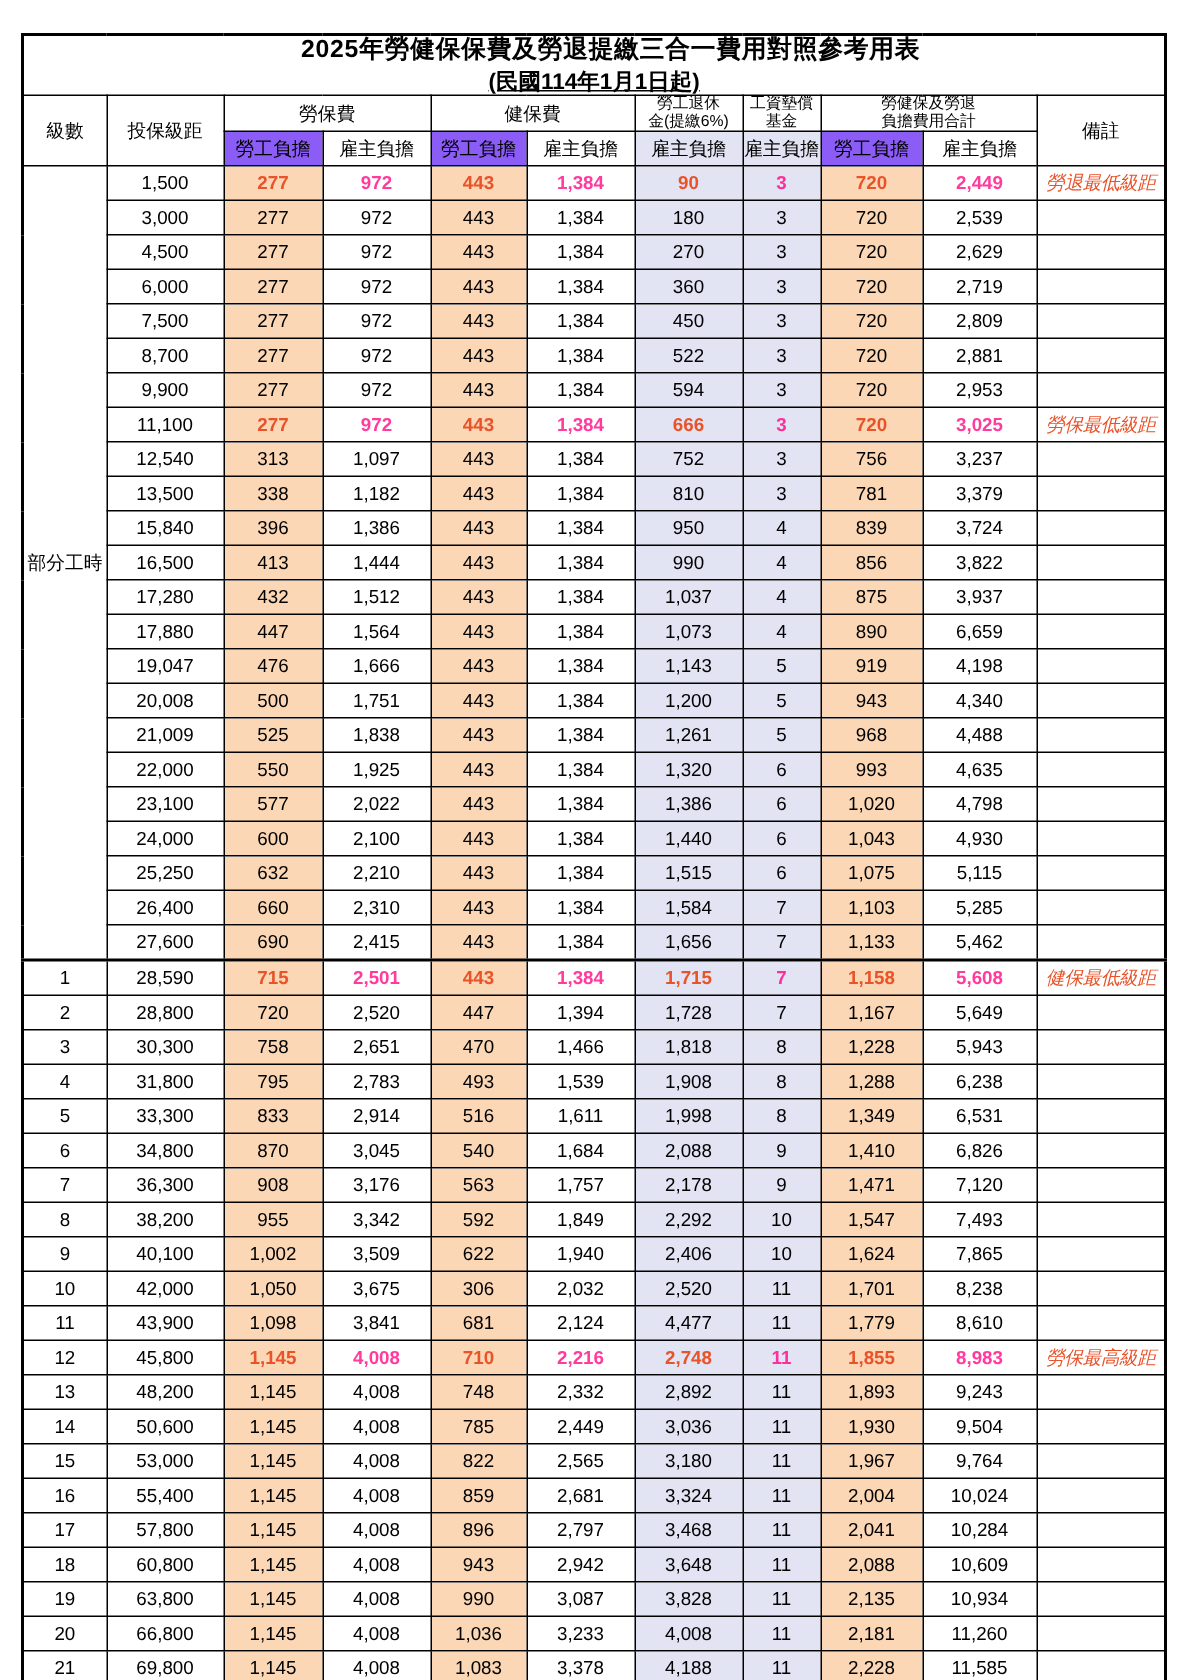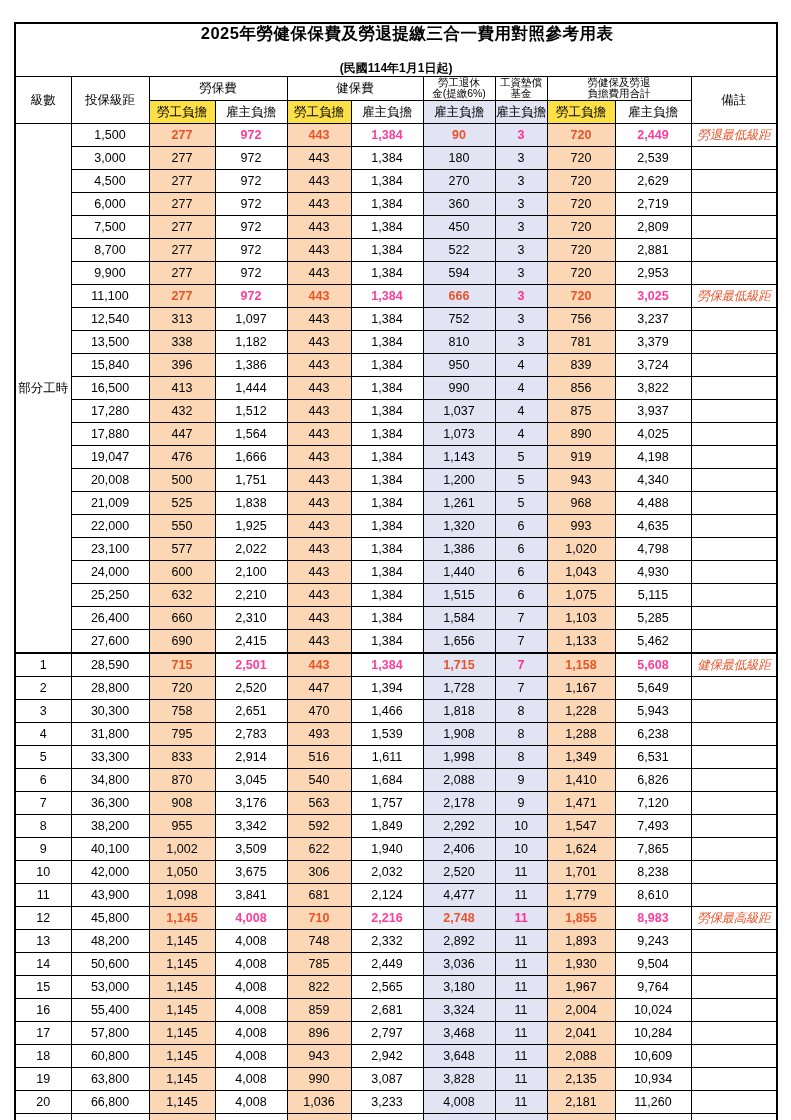--- a/index.html
+++ b/index.html
@@ -37,32 +37,33 @@
     height:48px;
     padding:4px 0 6px 0;
   }
   .title1{
     font-size:16.5px;
     font-weight:bold;
     letter-spacing:.5px;
     padding-left:22px;
   }
   .title2{
-    font-size:12px;
+    font-size:15px;
     font-weight:bold;
-    margin-top:19px;
+    margin-top:3px;
+    text-decoration:underline;
   }
   .hdr{
     font-size:12.5px;
     font-weight:normal;
     background:#ffffff;
     height:22px;
   }
   .hdr.small{font-size:10.5px;line-height:1.1;}
-  .sub-emp{background:#fde047;font-size:11.5px;}
+  .sub-emp{background:#8b5cf6;font-size:11.5px;}
   .sub-blue{background:#e2e3f3;font-size:11.5px;}
   .sub-plain{background:#ffffff;font-size:11.5px;}
 
   
   .c-emp{background:#fbd7b5;}
   .c-plain{background:#ffffff;}
   .c-blue{background:#e2e3f3;}
 
   .grade{font-size:12.5px;}
   .wage{font-size:12.5px;font-weight:normal;}
@@ -290,21 +291,21 @@
         </tr>
         <tr>
           <td class="wage">17,880</td>
           <td class="c-emp">447</td>
           <td class="c-plain">1,564</td>
           <td class="c-emp">443</td>
           <td class="c-plain">1,384</td>
           <td class="c-blue">1,073</td>
           <td class="c-blue">4</td>
           <td class="c-emp">890</td>
-          <td class="c-plain">4,025</td>
+          <td class="c-plain">6,659</td>
           <td class="note"></td>
         </tr>
         <tr>
           <td class="wage">19,047</td>
           <td class="c-emp">476</td>
           <td class="c-plain">1,666</td>
           <td class="c-emp">443</td>
           <td class="c-plain">1,384</td>
           <td class="c-blue">1,143</td>
           <td class="c-blue">5</td>

